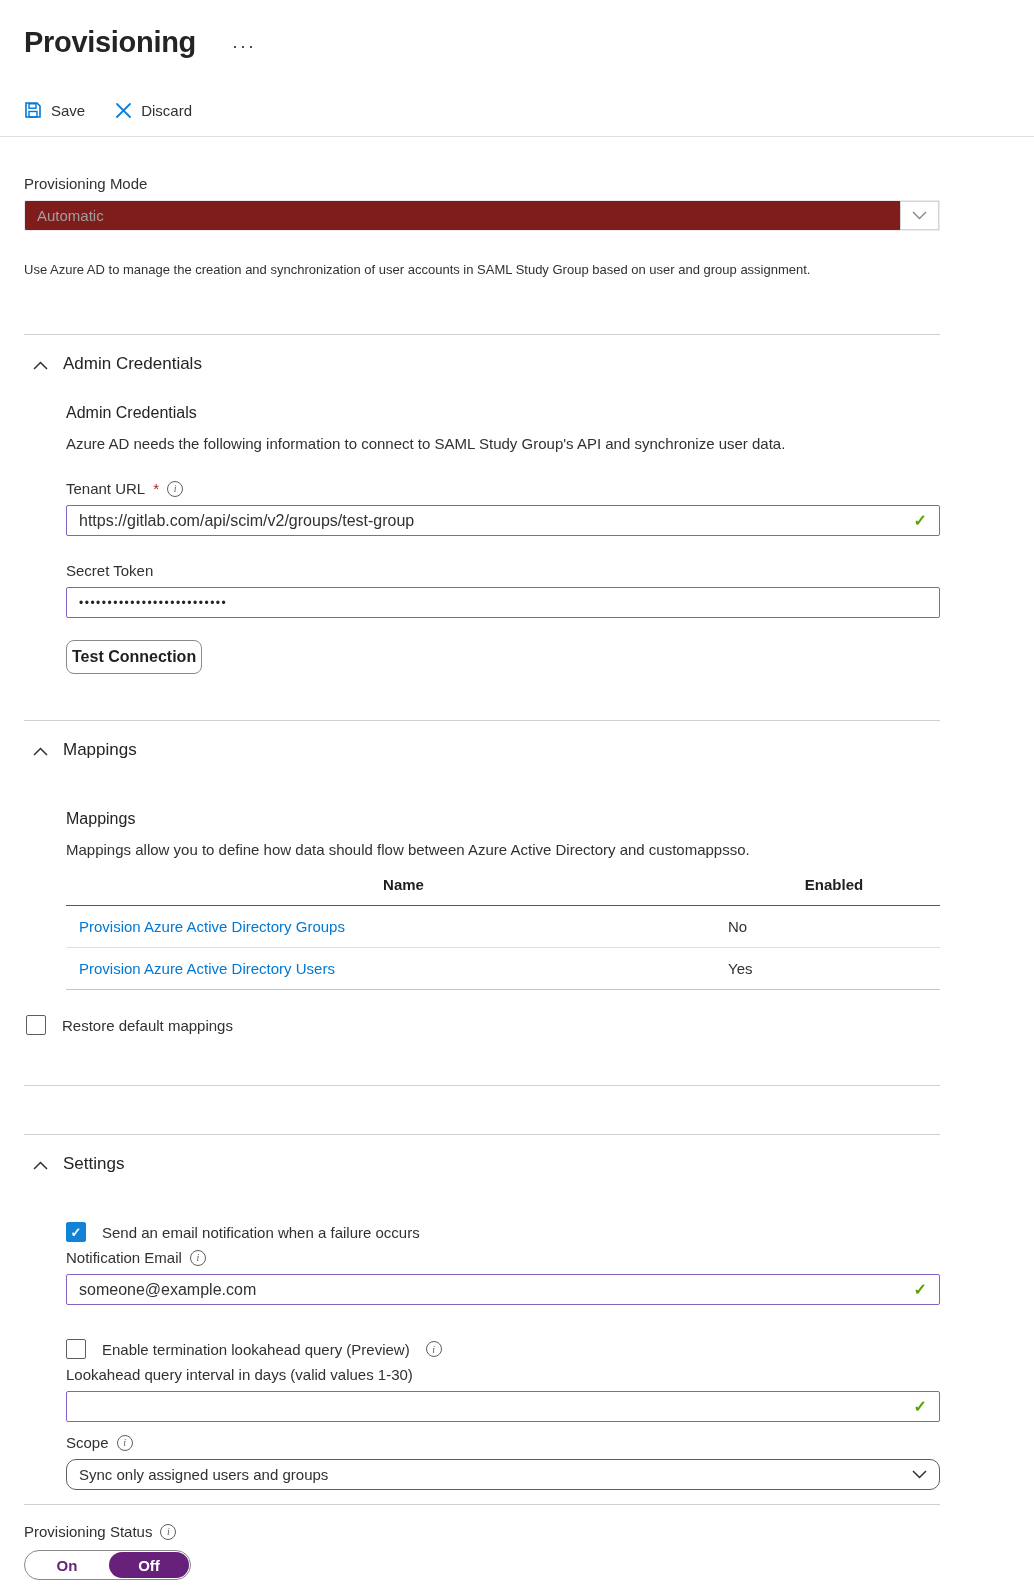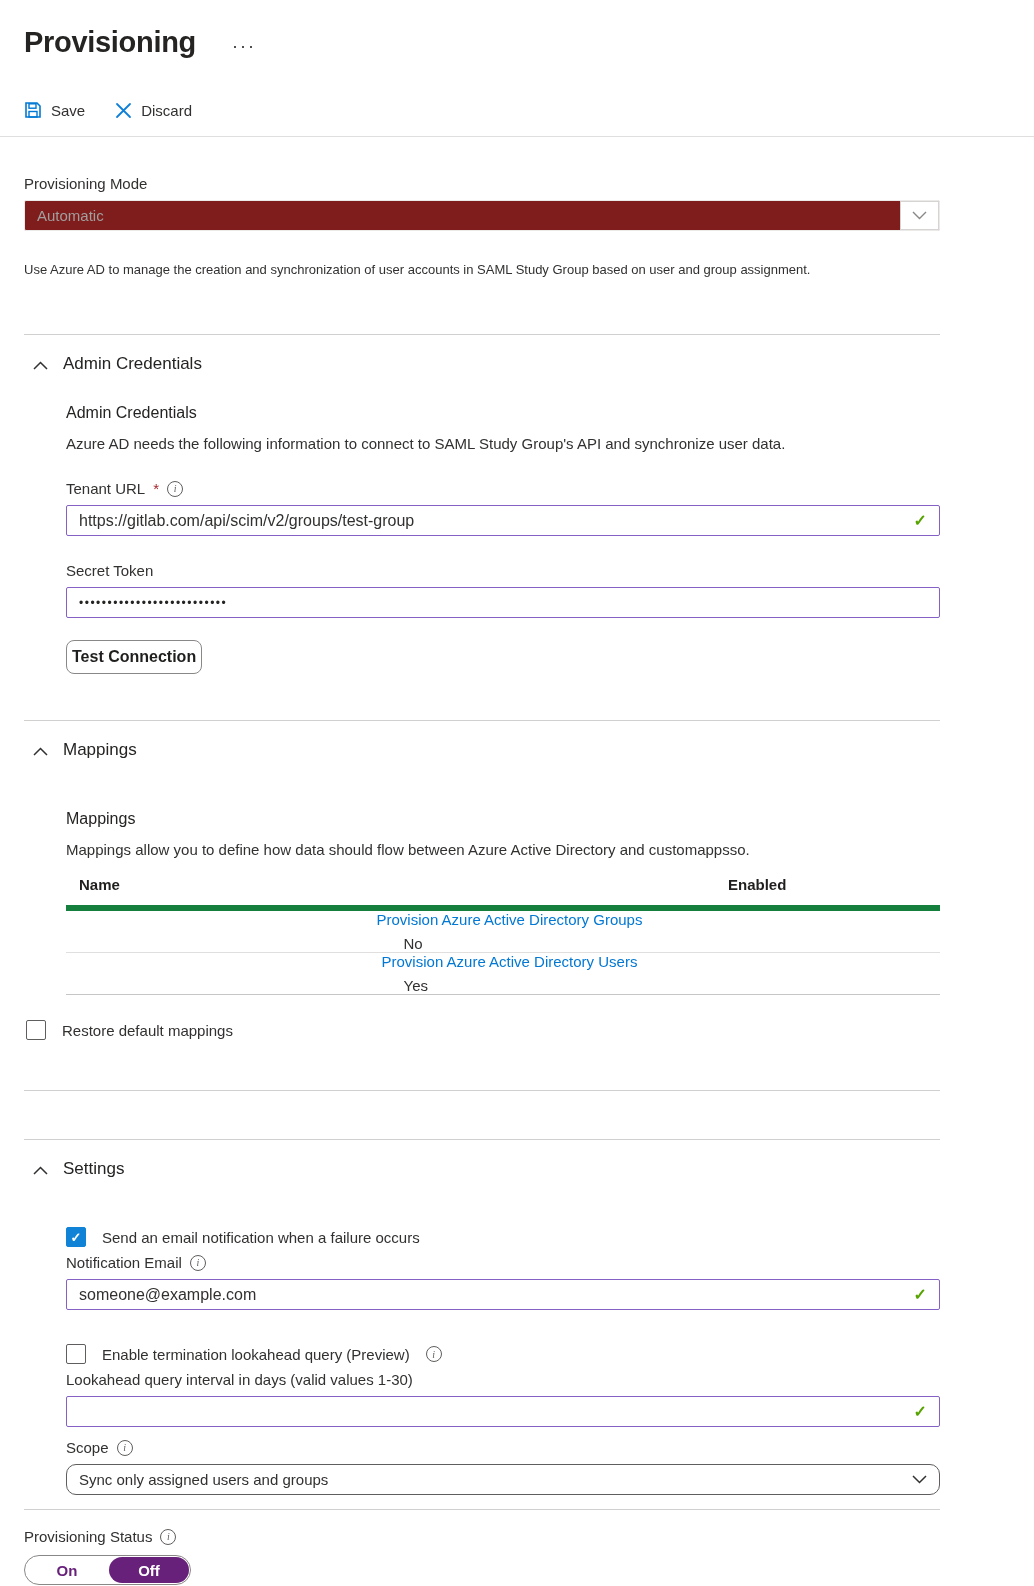--- a/index.html
+++ b/index.html
@@ -72,22 +72,22 @@
     display:inline-block; margin-top:22px; padding:7px 5px;
     border:1px solid #8a8886; border-radius:8px; background:#fff;
     font-size:16px; font-weight:700; color:#201f1e; cursor:pointer;
   }
 
   
   .map-table { margin-top:18px; padding-left:0; }
   .trow { display:flex; align-items:center; padding-left:13px; }
   .trow .c-name { flex:1; }
   .trow .c-enabled { width:212px; }
-  .thead { font-weight:700; font-size:15px; color:#201f1e; padding-bottom:12px; border-bottom:6px solid #15803d; }
-  .tdata { height:42px; border-bottom:1px solid #e1dfdd; font-size:15px;flex-direction:column; }
+  .thead { font-weight:700; font-size:15px; color:#201f1e; padding-bottom:12px; border-bottom:1px solid #15803d;text-align:center; }
+  .tdata { height:42px; border-bottom:1px solid #e1dfdd; font-size:15px; }
   .tdata:last-of-type { border-bottom:1px solid #c8c6c4; }
   .tdata a { color:#0078d4; text-decoration:none; cursor:pointer; }
 
   .check-row { display:flex; align-items:center; gap:16px; margin-top:25px; cursor:pointer; }
   .checkbox {
     width:20px; height:20px; border:1px solid #605e5c; border-radius:2px; background:#fff;
     display:flex; align-items:center; justify-content:center; flex:none;
   }
   .checkbox.checked { background:#1183d7; border-color:#1183d7; color:#fff; font-size:13px; font-weight:700; }
   .check-row .lbl { font-size:15px; color:#323130; }

